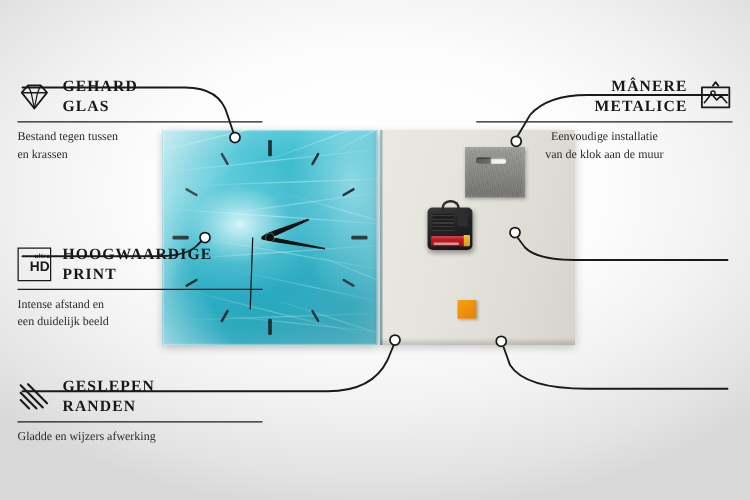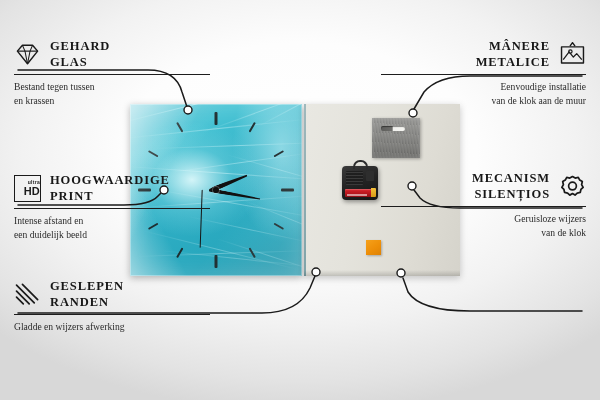--- a/index.html
+++ b/index.html
@@ -103,33 +103,33 @@
   .foam-spacer {
     position:absolute; left:62px; top:136px; width:15px; height:15px;
     background:linear-gradient(145deg,#f6a11b 0%, #ee8f08 55%, #dd8205 100%);
     box-shadow:1px 1px 2px rgba(0,0,0,.26);
   }
 
   
   .lines { position:absolute; inset:0; }
 
   
-  .feature { position:absolute; }
+  .feature { position:absolute;margin-top:23px; }
   .feature .head { display:flex; align-items:center; gap:9px; }
   .feature.right .head { flex-direction:row-reverse; }
   .feature .title {
     font-size:12.5px; letter-spacing:.9px; color:#171717; line-height:1.28;
     text-transform:uppercase; font-weight:700; white-space:pre-line;
   }
   .feature.right .title { text-align:right; }
   .feature .rule { height:1px; background:#1d1d1d; margin:4px 0 5px; }
   .feature .desc {
     font-size:9.6px; color:#2b2b2b; line-height:1.42; white-space:pre-line;
   }
-  .feature.right .desc { text-align:right; }
+  .feature.right .desc { text-align:center; }
 
   .icon { width:27px; height:27px; flex:0 0 27px; position:relative; color:#1a1a1a; }
   .icon svg { width:100%; height:100%; display:block; }
 
   .icon.hd {
     border:1.6px solid #1a1a1a; display:flex; flex-direction:column;
     align-items:flex-end; justify-content:center; line-height:1;
     font-family:"Liberation Sans", sans-serif;
   }
   .icon.hd .u { font-size:5px; letter-spacing:.3px; font-weight:700; margin-bottom:1px; }
@@ -296,30 +296,15 @@
         </svg>
       </span>
       <span class="title">MÂNERE
 METALICE</span>
     </div>
     <div class="rule"></div>
     <div class="desc">Eenvoudige installatie
 van de klok aan de muur</div>
   </div>
 
-  <div class="feature right" id="f-mech">
-    <div class="head">
-      <span class="icon">
-        <svg viewBox="0 0 32 32" fill="none" stroke="currentColor" stroke-width="2.1" stroke-linejoin="round">
-          <path d="M16 4.2 L19.2 6.0 L22.8 5.2 L24.6 8.4 L27.6 10.2 L26.8 13.8 L28.6 17 L26.0 19.4 L25.2 23 L21.6 23.8 L19.0 26.2 L16 24.4 L12.8 26.2 L10.2 23.8 L6.6 23 L5.8 19.4 L3.4 17 L5.2 13.8 L4.4 10.2 L7.4 8.4 L9.2 5.2 L12.8 6.0 Z"></path>
-          <circle cx="16" cy="15.5" r="4.6" stroke-width="2"></circle>
-        </svg>
-      </span>
-      <span class="title">MECANISM
-SILENȚIOS</span>
-    </div>
-    <div class="rule"></div>
-    <div class="desc">Geruisloze wijzers
-van de klok</div>
-  </div>
 
 
 </div>
 
 </body></html>

